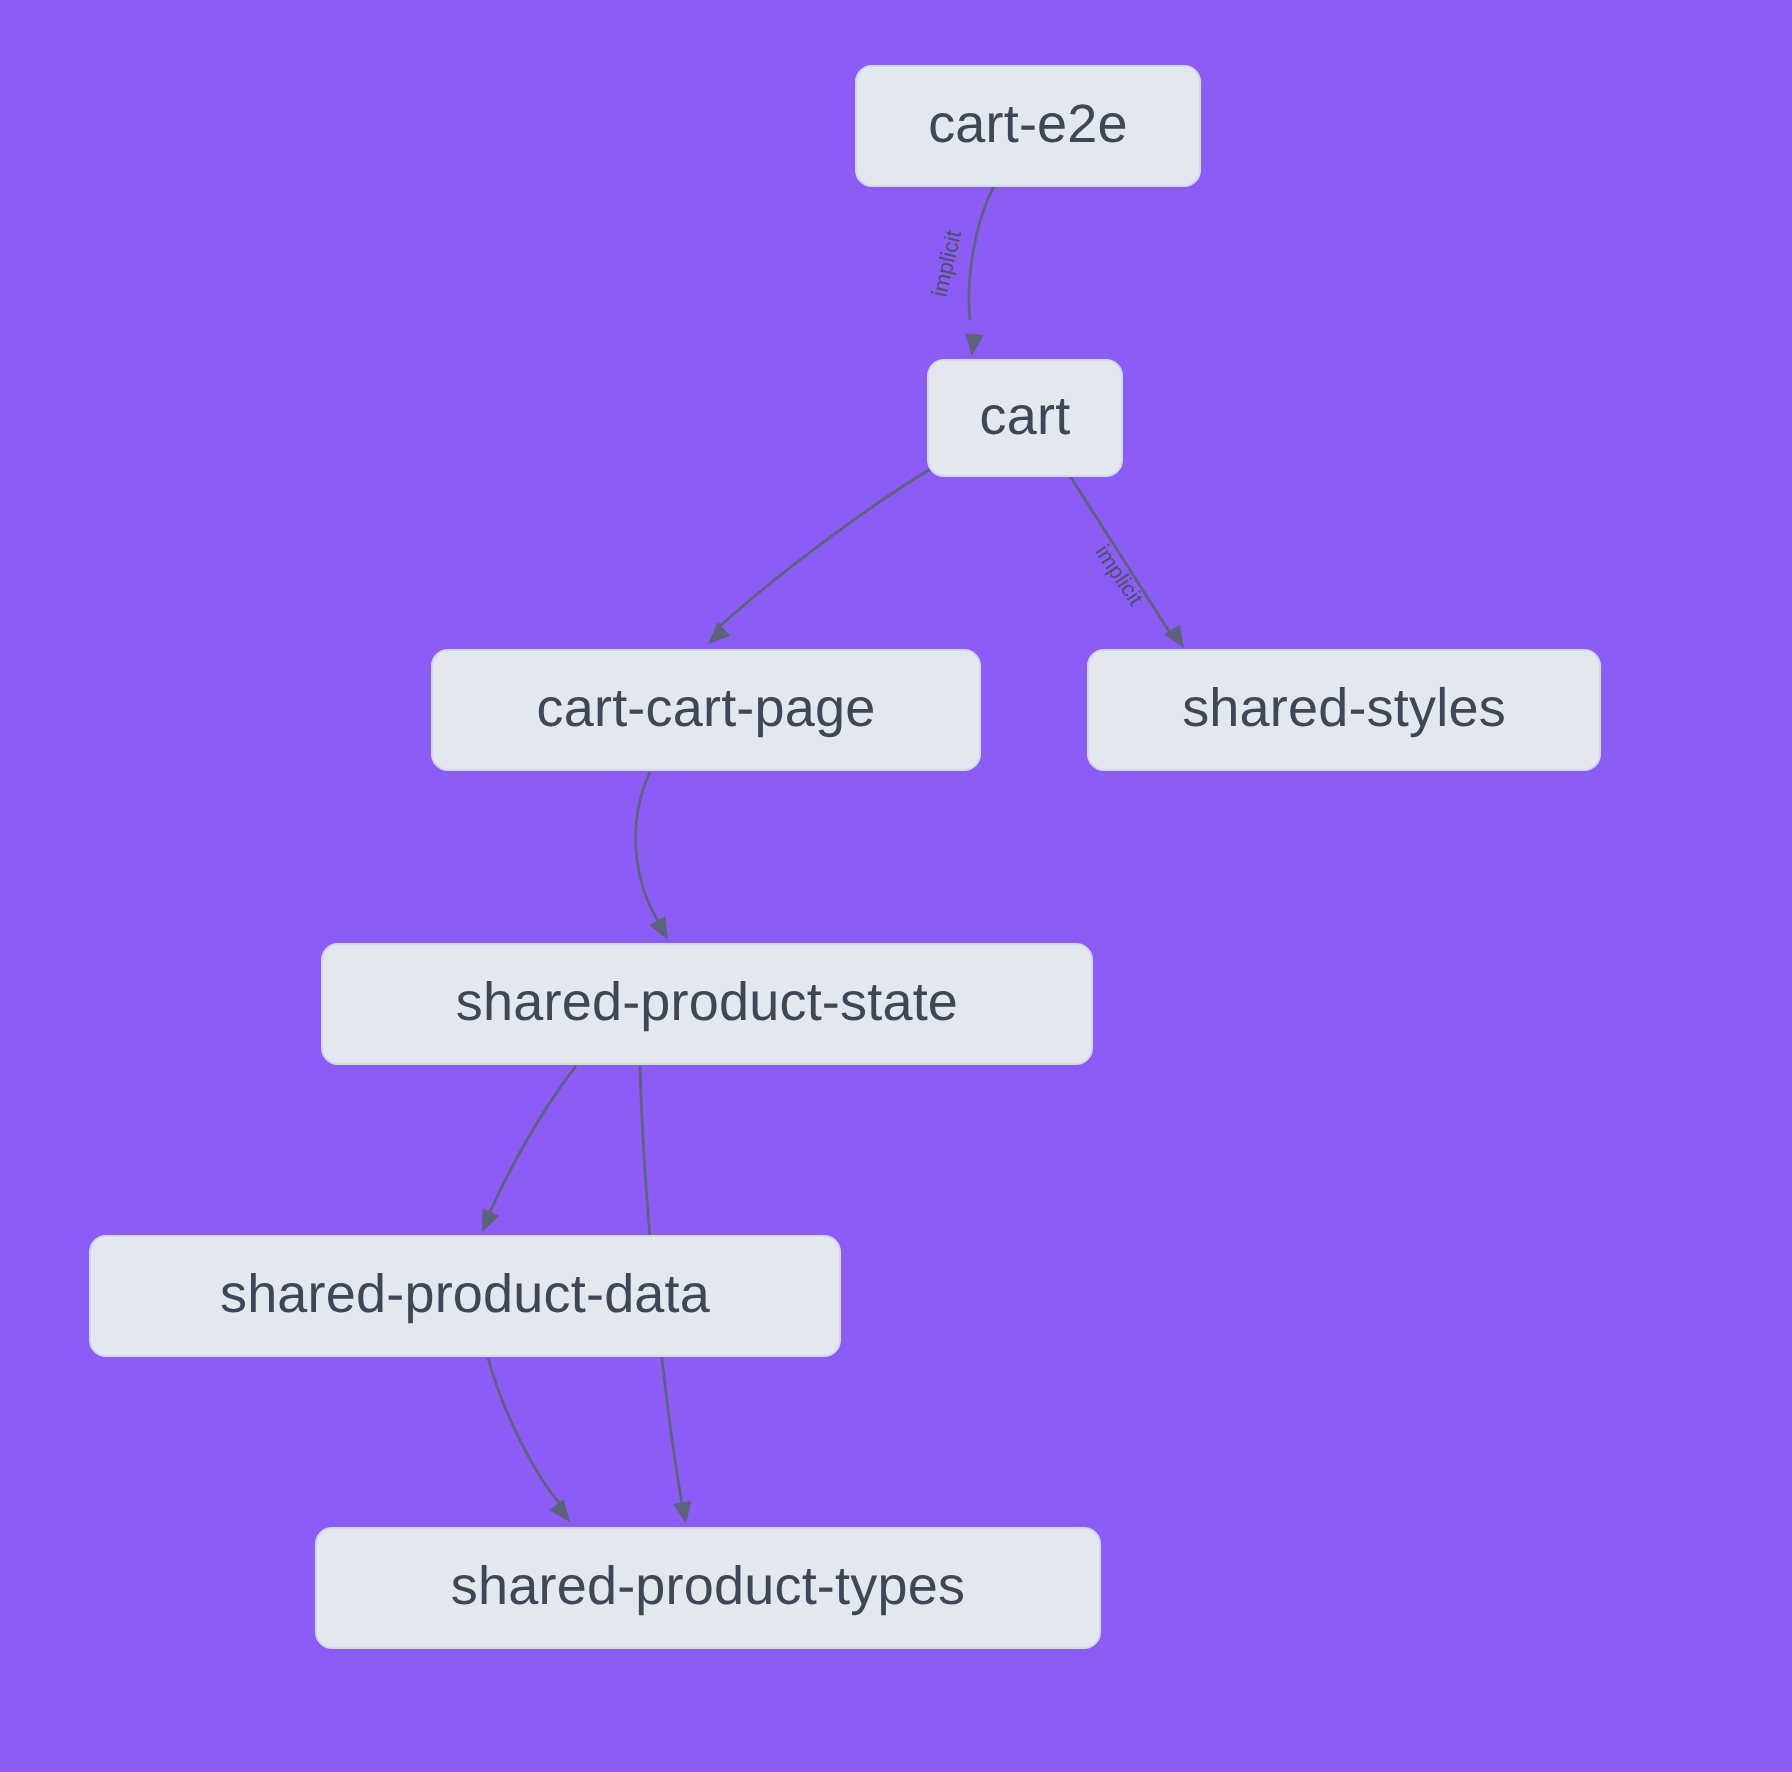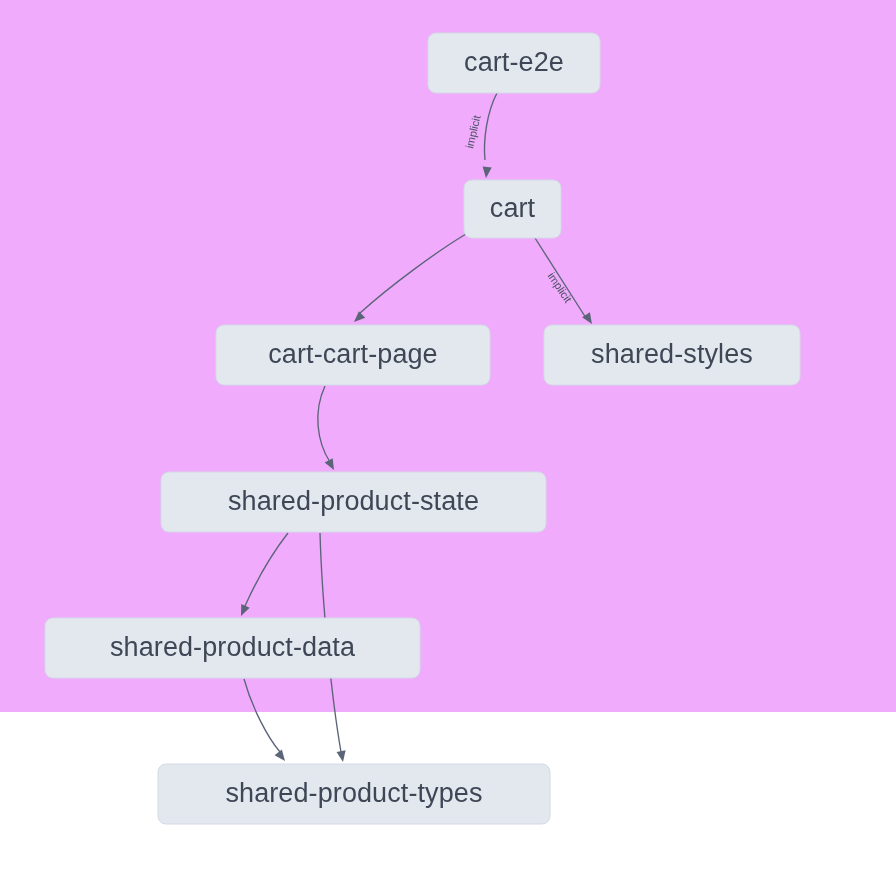--- a/index.html
+++ b/index.html
@@ -9,22 +9,22 @@
   }
   body {
     width: 896px;
     height: 886px;
     font-family: "Liberation Sans", sans-serif;
     overflow: hidden;
   }
   #graph-root {
     position: relative;
     width: 896px;
-    height: 712px;
-    background: #f0abfc;
+    height: 886px;
+    background: #8b5cf6;
   }
   svg.graph-canvas {
     display: block;
     width: 896px;
     height: 886px;
   }
   .node-rect {
     fill: #e3e8ef;
     stroke: #d3dae5;
     stroke-width: 1;

